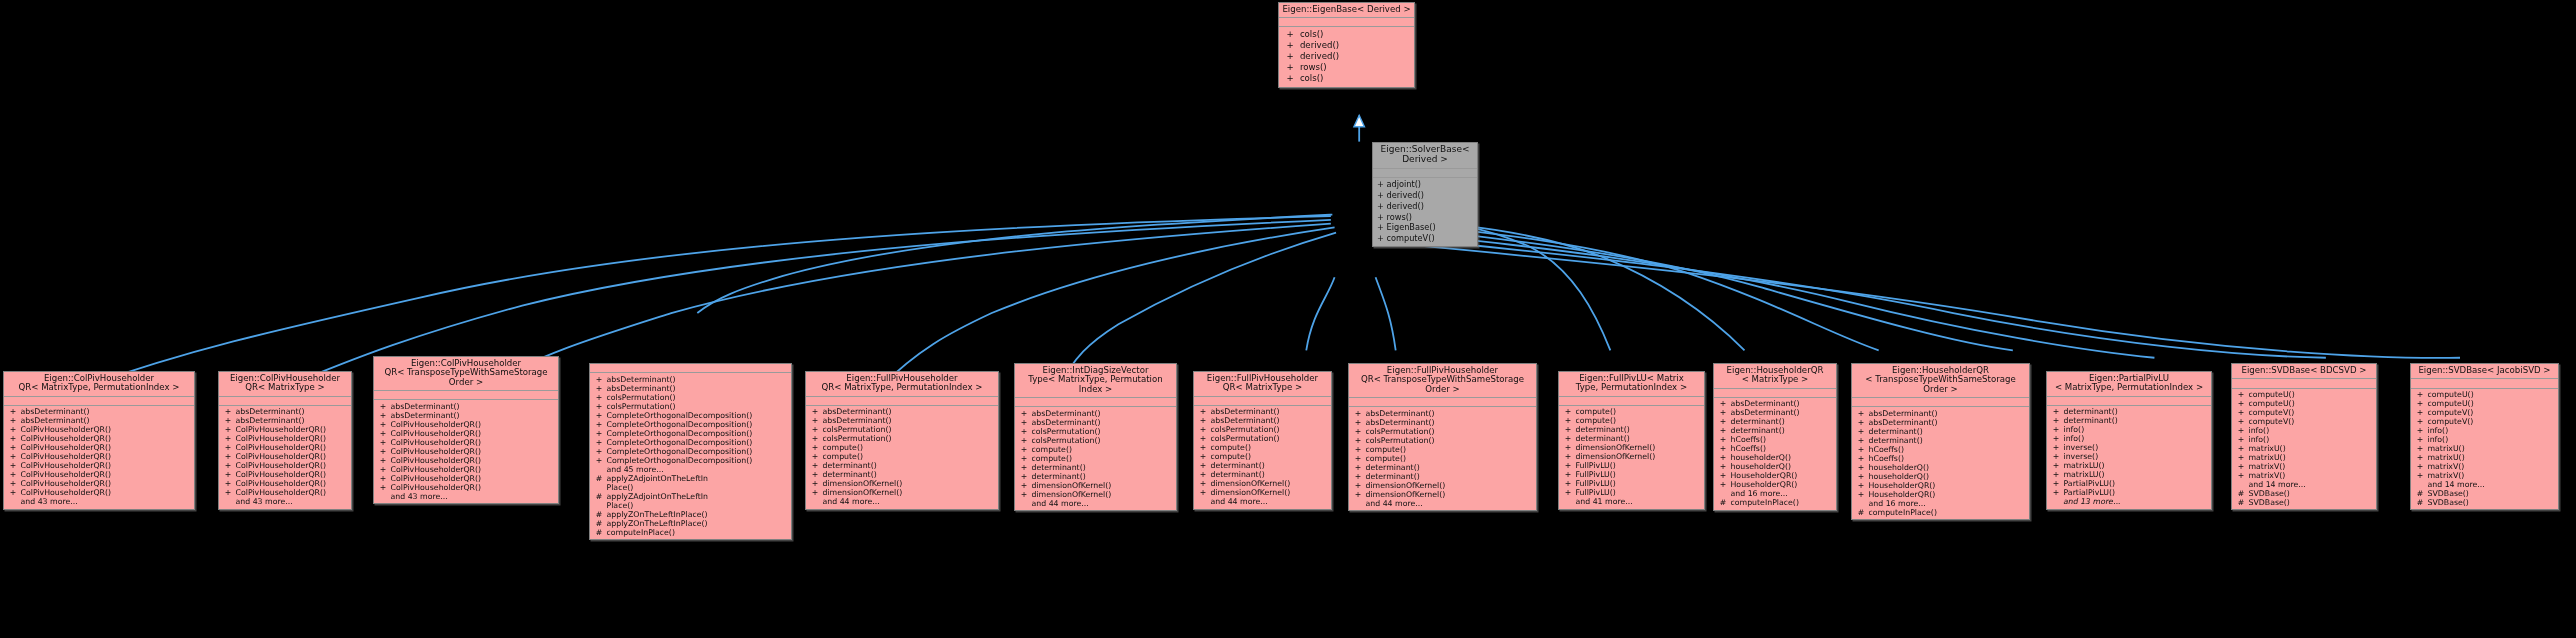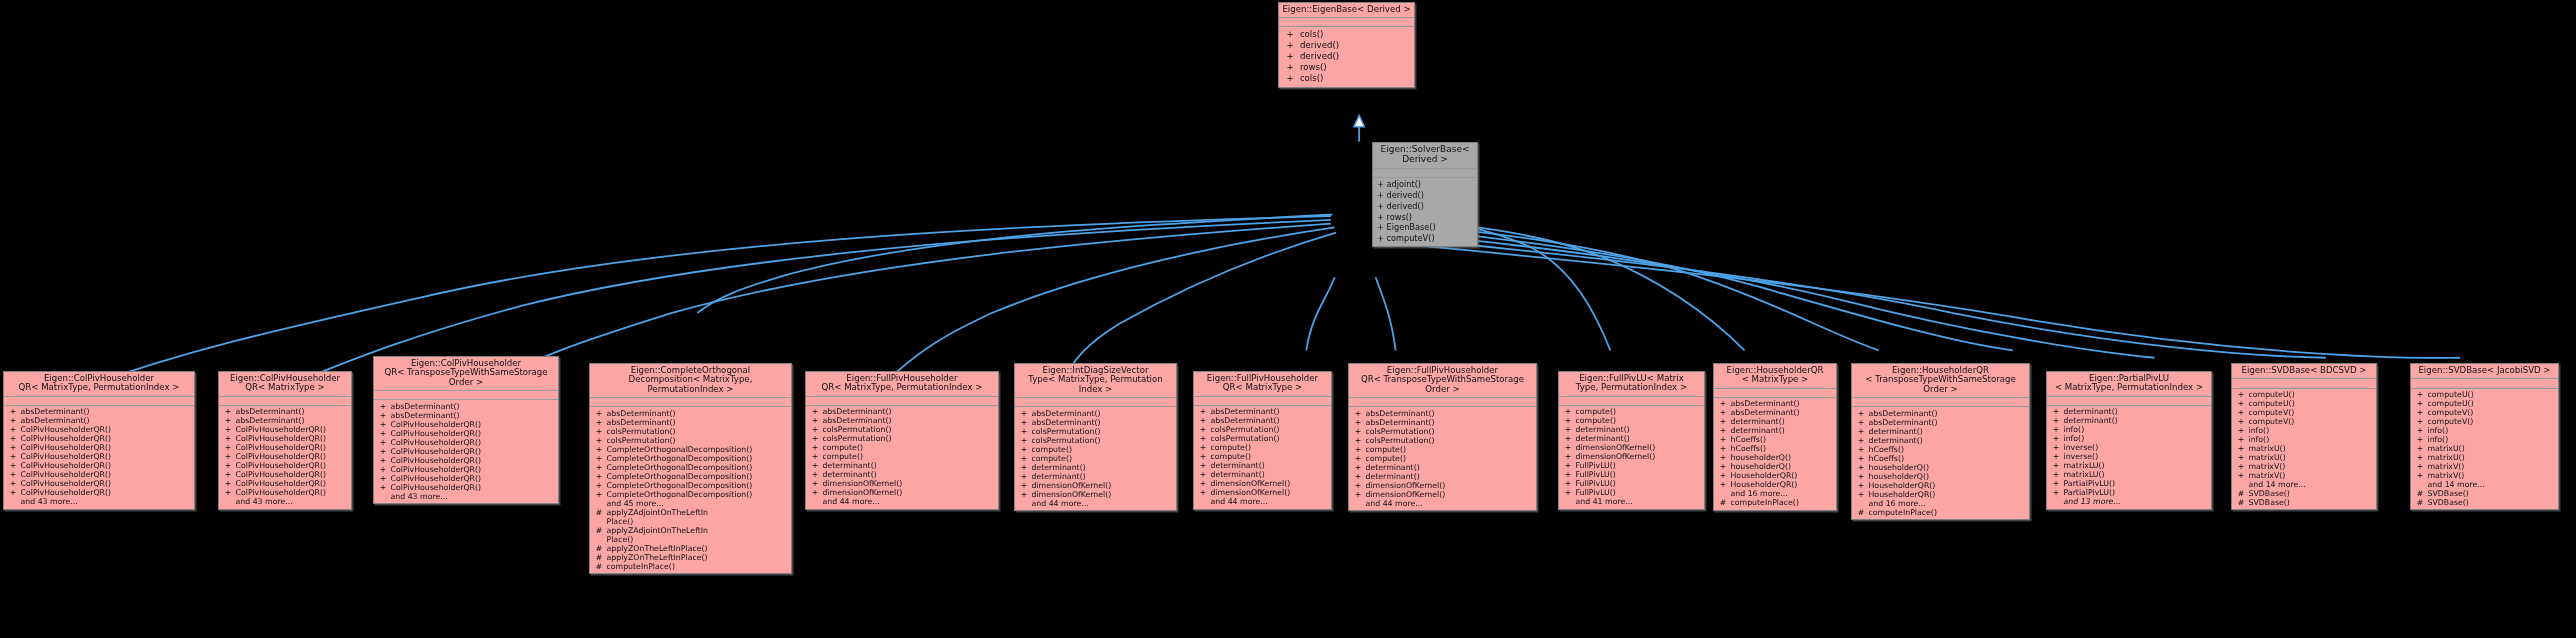--- a/index.html
+++ b/index.html
@@ -269,23 +269,20 @@
           <span class="nm" style="white-space: pre-line;">ColPivHouseholderQR()</span>
         </div>
         <div class="op more">
           <span class="vis">+</span>
           <span class="nm" style="white-space: pre-line;">and 43 more...</span>
         </div>
       </div>
   </div>
 
   <div class="node c-wide" style="left:589px;top:363px;width:203px;">
-    <div class="title">Eigen::CompleteOrthogonal
-Decomposition&lt; MatrixType,
-PermutationIndex &gt;</div>
     <div class="attrs"></div>
     <div class="ops">
         <div class="op">
           <span class="vis">+</span>
           <span class="nm" style="white-space: pre-line;">absDeterminant()</span>
         </div>
         <div class="op">
           <span class="vis">+</span>
           <span class="nm" style="white-space: pre-line;">absDeterminant()</span>
         </div>

